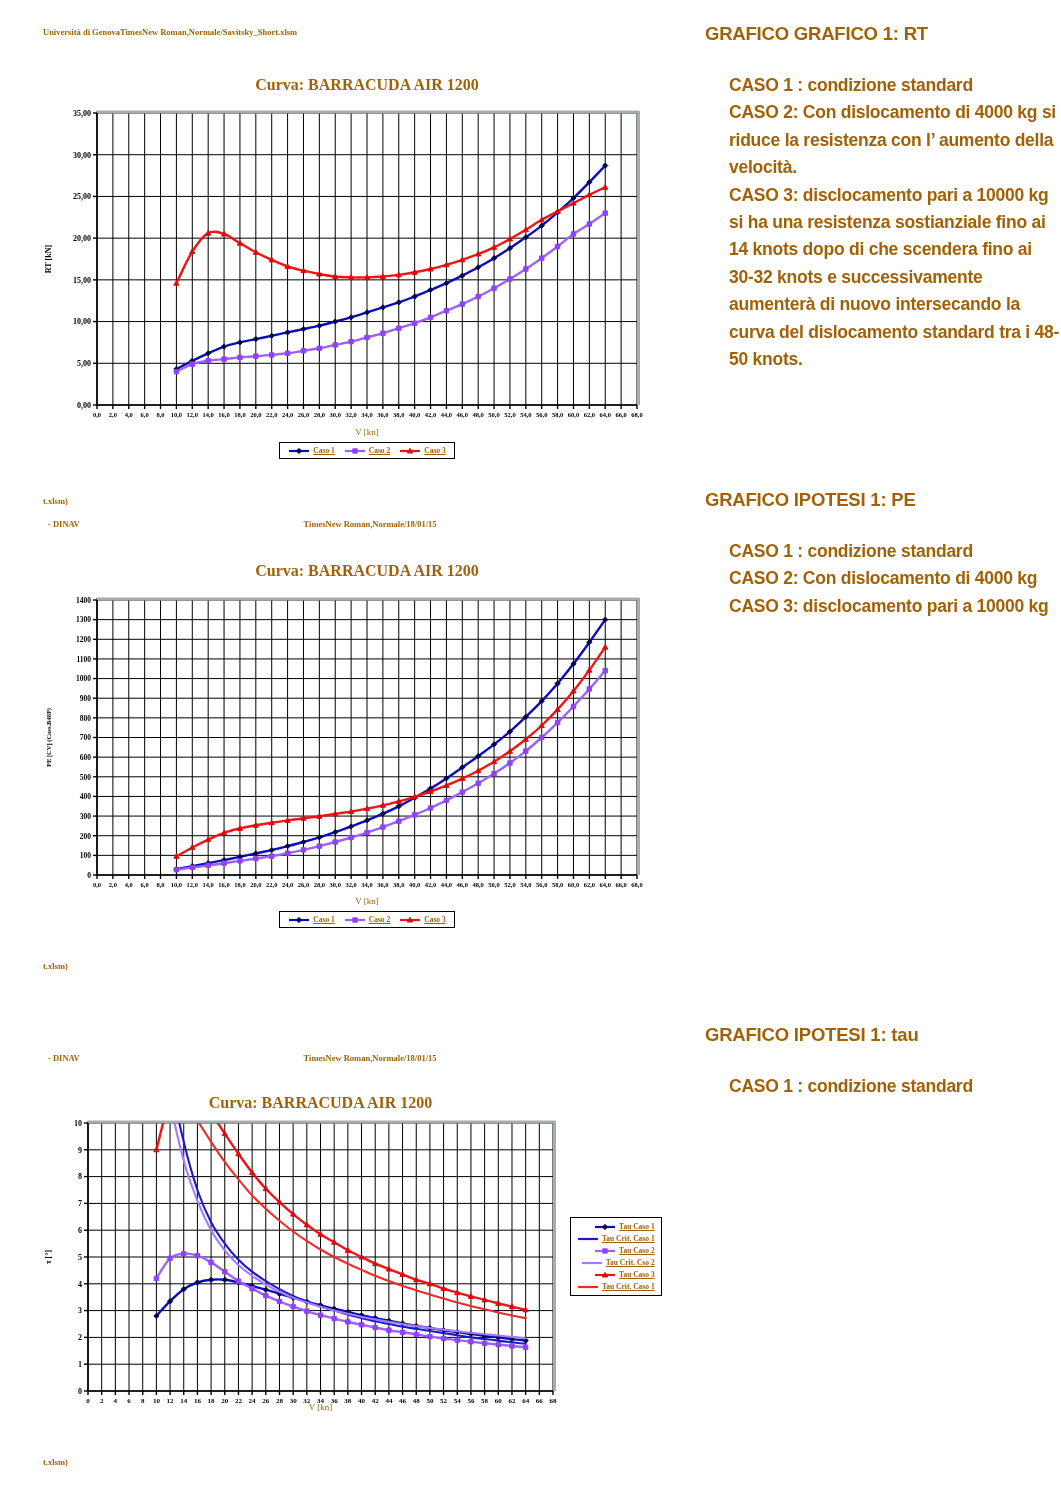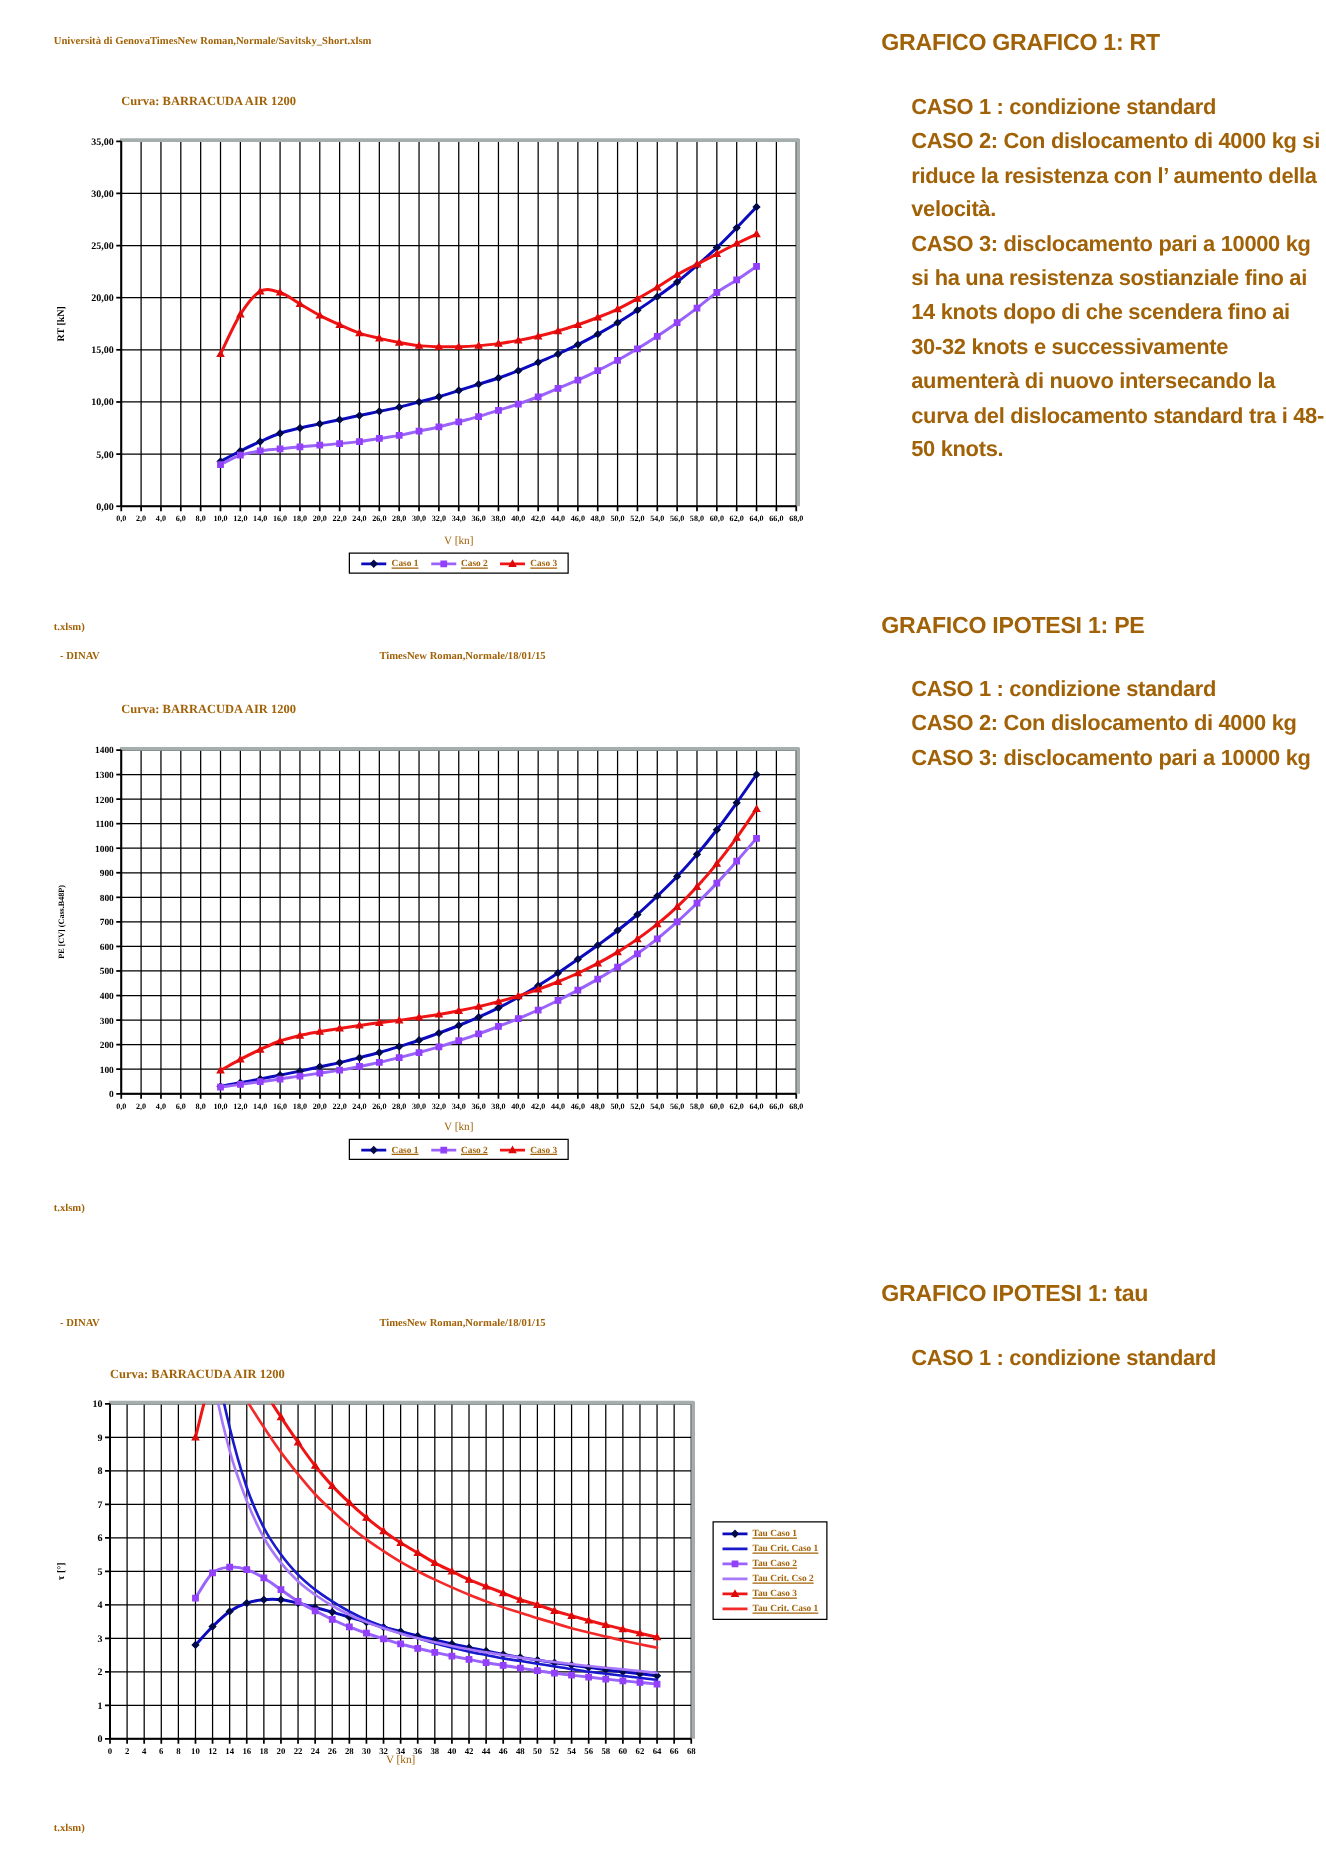--- a/index.html
+++ b/index.html
@@ -1,27 +1,27 @@
 <!DOCTYPE html>
 <html><head>
 <meta charset="utf-8">
 <style>
   html,body{margin:0;padding:0;background:#ffffff;}
   #page{position:relative;width:1061px;height:1500px;background:#fff;overflow:hidden;
         font-family:"Liberation Sans",sans-serif;color:#a16207;}
   .abs{position:absolute;}
   .tiny-note{font-family:"Liberation Serif",serif;font-weight:700;font-size:8.5px;white-space:nowrap;letter-spacing:0;}
-  .chart-title{font-family:"Liberation Serif",serif;font-weight:700;font-size:10px;}
+  .chart-title{font-family:"Liberation Serif",serif;font-weight:700;font-size:16px;text-align:center;}
   .chart-xlabel{font-family:"Liberation Serif",serif;font-weight:400;font-size:9px;text-align:center;}
   .chart-plot svg{display:block;}
   .chart-legend{display:flex;}
   .chart-legend.horiz{justify-content:center;}
   .legend-box{display:inline-flex;border:1.6px solid #000;background:#fff;align-items:center;}
   .legend-box.horiz{flex-direction:row;gap:9px;padding:3px 8px;}
-  .legend-box.vert{flex-direction:column;align-items:flex-start;gap:3px;padding:4px 6px;}
+  .legend-box.vert{flex-direction:column;align-items:flex-end;gap:3px;padding:4px 6px;}
   .lg-item{display:inline-flex;align-items:center;gap:3px;text-decoration:underline;}
   .lg-lab{font-family:"Liberation Serif",serif;font-weight:700;font-size:7.5px;white-space:nowrap;}
   .right-col-section{position:absolute;left:705px;width:356px;}
   .right-col-section h2{margin:0;font-size:18.5px;font-weight:700;letter-spacing:-0.2px;line-height:24px;}
   .right-col-section .para{margin-top:26px;font-size:17.5px;font-weight:700;letter-spacing:-0.25px;line-height:27.4px;margin-left:24px;}
 </style>
 </head>
 <body>
 
 <div id="page">

